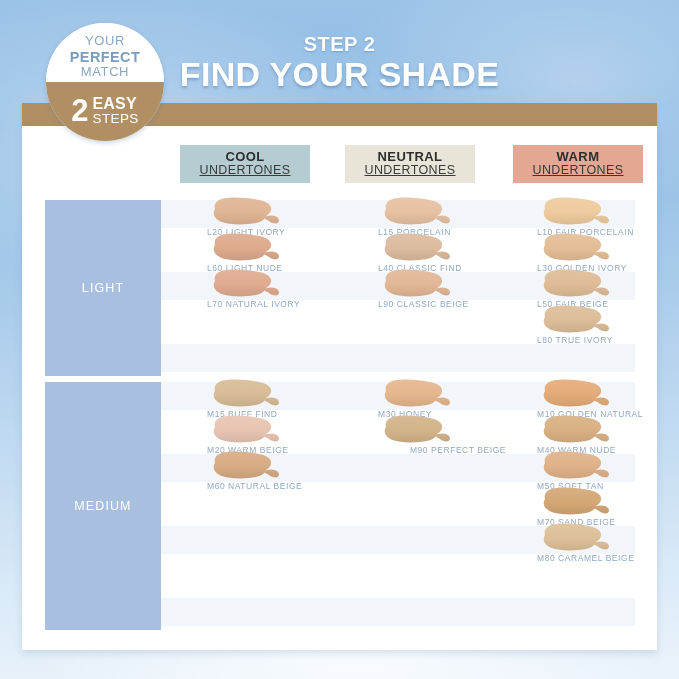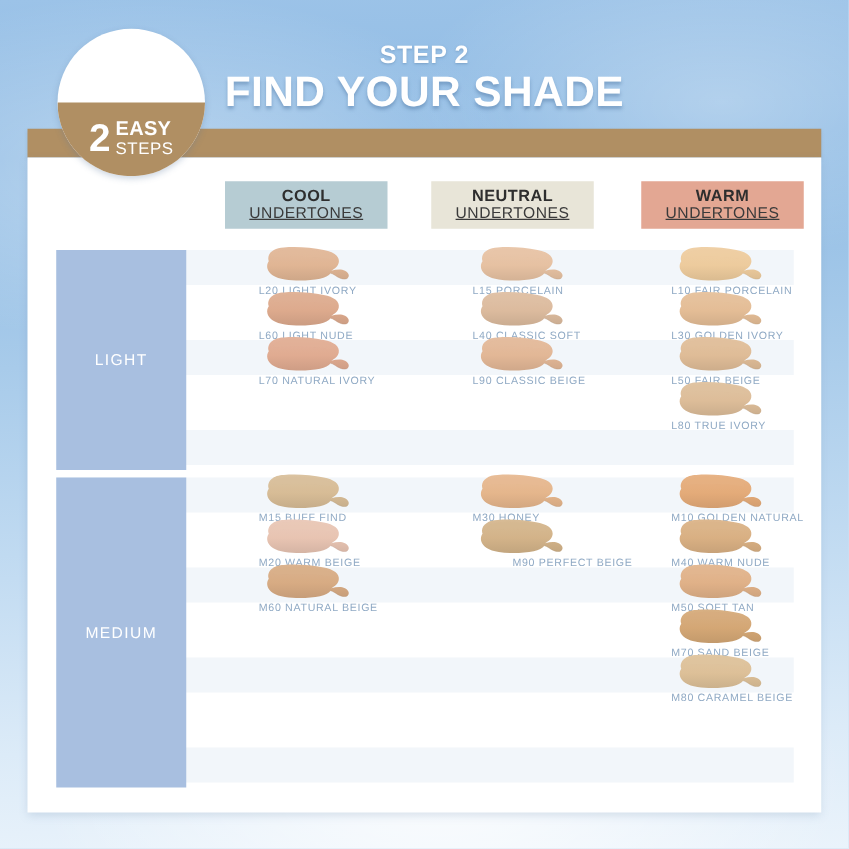--- a/index.html
+++ b/index.html
@@ -69,21 +69,21 @@
   
   .uhead{
     position:absolute;height:38px;width:130px;
     display:flex;flex-direction:column;align-items:center;justify-content:center;
     line-height:1.08;
   }
   .uhead .l1{font-size:13px;font-weight:bold;color:#2e2e2e;letter-spacing:.4px;}
   .uhead .l2{font-size:12.5px;color:#3a3a3a;letter-spacing:.4px;text-decoration:underline;}
   
   .catblock{
-    position:absolute;left:45px;width:104px;
+    position:absolute;left:45px;width:116px;
     background:#a8bfe0;
     display:flex;align-items:center;justify-content:center;
     color:#ffffff;font-size:12.5px;letter-spacing:1.1px;
   }
   
   .stripe{position:absolute;left:45px;width:590px;height:28px;background:#f2f6fa;}
   
   .cell{position:absolute;width:160px;}
   .cell .sw{position:relative;width:86px;height:30px;}
   .cell .sw svg{display:block;width:86px;height:30px;}
@@ -97,20 +97,25 @@
 
 <div id="sky"></div>
 
 <div id="step">STEP 2</div>
 <div id="headline">FIND YOUR SHADE</div>
 
 <div id="tanband"></div>
 <div id="card"></div>
 
 <div id="badge">
+  <div class="top">
+    <div class="b-your">YOUR</div>
+    <div class="b-perfect">PERFECT</div>
+    <div class="b-match">MATCH</div>
+  </div>
   <div class="bot">
     <div class="b-two">2</div>
     <div class="b-es">
       <div class="b-easy">EASY</div>
       <div class="b-steps">STEPS</div>
     </div>
   </div>
 </div>
 
 <div id="dynamic-layer">
@@ -211,21 +216,21 @@
               <stop offset="0%" stop-color="#e0c2a8"></stop>
               <stop offset="55%" stop-color="#dcbb9e"></stop>
               <stop offset="100%" stop-color="#caac91"></stop>
             </linearGradient>
           </defs>
           <path fill="url(#g5)" d="M8,13 C6,7 12,2 20,2 C30,1 42,2 52,4 C60,5.5 65,9 64,14 C63.5,17 61,19 58,20.5 C62,19.5 66,19 69,20.5 C72,22 73,25 71,26.5 C69,28 65.5,27 63,25.5 C61,24.3 59.5,23 57.5,22.6 C56,24.6 53,26.2 49,27 C41,28.6 30,29 21,27.6 C13,26.4 8,23 7,19 C6.3,16.5 7,14.6 8,13 Z"></path>
           <path fill="#debfa4" opacity="0.55" d="M12,10 C11,6.5 17,4 25,3.6 C34,3.2 44,4 51,5.6 C56,6.8 59,9 58.6,11.5 C48,9.2 28,8.4 12,10 Z"></path>
           <path fill="none" stroke="#b99d85" stroke-width="0.7" opacity="0.5" d="M57.5,22.6 C59.5,23 61,24.3 63,25.5 C65.5,27 69,28 71,26.5"></path>
         </svg>
       </div>
-      <div class="lbl" style="color: rgb(143, 169, 196);">L40 CLASSIC SOFT</div>
+      <div class="lbl" style="color: rgb(143, 169, 196);">L40 CLASSIC FIND</div>
     </div>
     <div class="cell" style="left: 378px; top: 268px;">
       <div class="sw">
         <svg viewBox="0 0 86 30" xmlns="http://www.w3.org/2000/svg">
           <defs>
             <linearGradient id="g6" x1="0" y1="0" x2="0" y2="1">
               <stop offset="0%" stop-color="#e5bea1"></stop>
               <stop offset="55%" stop-color="#e2b796"></stop>
               <stop offset="100%" stop-color="#d0a88a"></stop>
             </linearGradient>

